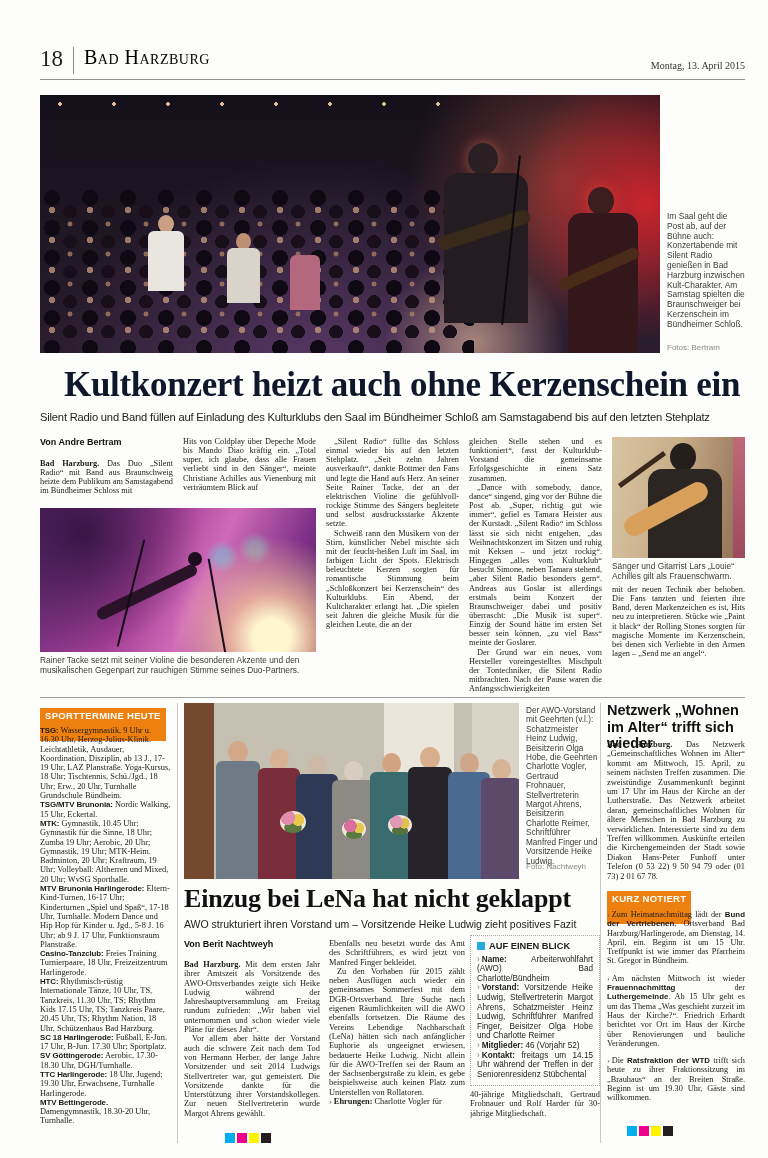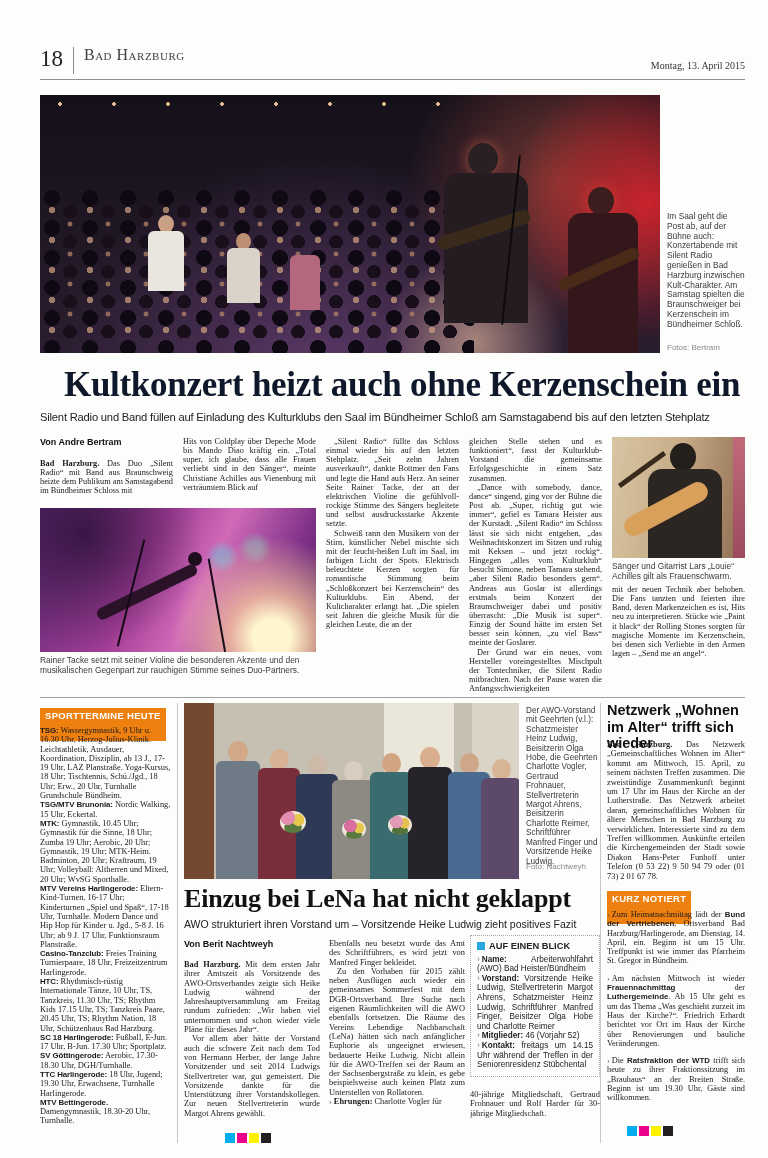--- a/index.html
+++ b/index.html
@@ -1,21 +1,21 @@
 <!DOCTYPE html>
 <html lang="de"><head>
 <meta charset="utf-8">
 <style>
   html,body{margin:0;padding:0;background:#9a9a9a;}
   .page{position:relative;width:768px;height:1158px;background:#fdfdfb;overflow:hidden;
         font-family:"Liberation Serif",serif;color:#1a1a1a;}
   .abs{position:absolute;}
   
   .pagenum{font-size:23px;color:#222;}
-  .section-title{font-variant:small-caps;font-size:16px;letter-spacing:.5px;color:#404040;}
+  .section-title{font-variant:small-caps;font-size:20px;letter-spacing:.5px;color:#000000;}
   .vrule{width:1px;background:#8a8a8a;}
   .hrule{height:1px;background:#8f8f8f;}
   .date{font-size:10px;color:#333;}
   
   .headline{font-family:"Liberation Serif",serif;font-weight:bold;font-size:35px;line-height:38px;color:#0f172a;letter-spacing:-.3px;margin-left:24px;}
   .subhead{font-family:"Liberation Sans",sans-serif;font-size:11.2px;letter-spacing:-.2px;color:#222;white-space:nowrap;overflow:hidden;}
   .byline{font-family:"Liberation Sans",sans-serif;font-weight:bold;font-size:9px;color:#111;}
   
   .body-top{font-size:8.3px;line-height:9.15px;text-align:justify;hyphens:auto;overflow:hidden;}
   .body-bot{font-size:8.4px;line-height:9.3px;text-align:justify;hyphens:auto;overflow:hidden;}
@@ -175,21 +175,21 @@
   <div class="abs vrule" style="left:177px;top:703px;height:440px;background:#c8c8c8;"></div>
   <div class="abs vrule" style="left:600px;top:703px;height:440px;background:#c8c8c8;"></div>
 
   <div class="abs" style="left:40px;top:705px;">
     <span class="label-orange">SPORTTERMINE HEUTE</span>
   </div>
   <div class="abs sport" style="left:40px;top:726px;width:131px;height:416px;">
     <p><b>TSG:</b> <span>Wassergymnastik, 9 Uhr u. 16.30 Uhr, Herzog-Julius-Klinik. Leichtathletik, Ausdauer, Koordination, Disziplin, ab 13 J., 17-19 Uhr, LAZ Planstraße. Yoga-Kursus, 18 Uhr; Tischtennis, Schü./Jgd., 18 Uhr; Erw., 20 Uhr, Turnhalle Grundschule Bündheim.</span></p>
     <p><b>TSG/MTV Brunonia:</b> <span>Nordic Walking, 15 Uhr, Eckertal.</span></p>
     <p><b>MTK:</b> <span>Gymnastik, 10.45 Uhr; Gymnastik für die Sinne, 18 Uhr; Zumba 19 Uhr; Aerobic, 20 Uhr; Gymnastik, 19 Uhr; MTK-Heim. Badminton, 20 Uhr; Kraftraum, 19 Uhr; Volleyball: Altherren und Mixed, 20 Uhr; WvSG Sporthalle.</span></p>
-    <p><b>MTV Vereins Harlingerode:</b> <span>Eltern-Kind-Turnen, 16-17 Uhr; Kinderturnen „Spiel und Spaß“, 17-18 Uhr, Turnhalle. Modern Dance und Hip Hop für Kinder u. Jgd., 5-8 J. 16 Uhr; ab 9 J. 17 Uhr, Funktionsraum Planstraße.</span></p>
+    <p><b>MTV Brunonia Harlingerode:</b> <span>Eltern-Kind-Turnen, 16-17 Uhr; Kinderturnen „Spiel und Spaß“, 17-18 Uhr, Turnhalle. Modern Dance und Hip Hop für Kinder u. Jgd., 5-8 J. 16 Uhr; ab 9 J. 17 Uhr, Funktionsraum Planstraße.</span></p>
     <p><b>Casino-Tanzclub:</b> <span>Freies Training Turnierpaare, 18 Uhr, Freizeitzentrum Harlingerode.</span></p>
     <p><b>HTC:</b> <span>Rhythmisch-rüstig Internationale Tänze, 10 Uhr, TS, Tanzkreis, 11.30 Uhr, TS; Rhythm Kids 17.15 Uhr, TS; Tanzkreis Paare, 20.45 Uhr, TS; Rhythm Nation, 18 Uhr, Schützenhaus Bad Harzburg.</span></p>
     <p><b>SC 18 Harlingerode:</b> <span>Fußball, E-Jun. 17 Uhr, B-Jun. 17.30 Uhr; Sportplatz.</span></p>
     <p><b>SV Göttingerode:</b> <span>Aerobic, 17.30-18.30 Uhr, DGH/Turnhalle.</span></p>
     <p><b>TTC Harlingerode:</b> <span>18 Uhr, Jugend; 19.30 Uhr, Erwachsene, Turnhalle Harlingerode.</span></p>
     <p><b>MTV Bettingerode.</b> <span>Damengymnastik, 18.30-20 Uhr, Turnhalle.</span></p>
   </div>
 
   <div class="abs photo" style="left:184px;top:703px;width:335px;height:176px;">
     <div class="awo-bg"></div>
@@ -230,21 +230,21 @@
   </div>
 
   <div class="abs body-bot" style="left:329px;top:939px;width:136px;height:196px;">
     <p class="para">Ebenfalls neu besetzt wurde das Amt des Schriftführers, es wird jetzt von Manfred Finger bekleidet.</p>
     <p class="para ind">Zu den Vorhaben für 2015 zählt neben Ausflügen auch wieder ein gemeinsames Sommerfest mit dem DGB-Ortsverband. Ihre Suche nach eigenen Räumlichkeiten will die AWO ebenfalls fortsetzen. Die Räume des Vereins Lebendige Nachbarschaft (LeNa) hätten sich nach anfänglicher Euphorie als ungeeignet erwiesen, bedauerte Heike Ludwig. Nicht allein für die AWO-Treffen sei der Raum an der Sachsenbergstraße zu klein, es gebe beispielsweise auch keinen Platz zum Unterstellen von Rollatoren.</p>
     <p class="para"><span class="kbul">›</span><b>Ehrungen:</b> <span>Charlotte Vogler für</span></p>
   </div>
 
   <div class="abs glance" style="left:470px;top:935px;width:116px;">
     <div class="gh"><span class="gsq"></span><span>AUF EINEN BLICK</span></div>
-    <p class="grow"><span class="gbul">›</span><span class="gb">Name:</span> <span>Arbeiterwohlfahrt (AWO) Bad Heister/Bündheim</span></p>
+    <p class="grow"><span class="gbul">›</span><span class="gb">Name:</span> <span>Arbeiterwohlfahrt (AWO) Bad Charlotte/Bündheim</span></p>
     <p class="grow"><span class="gbul">›</span><span class="gb">Vorstand:</span> <span>Vorsitzende Heike Ludwig, Stellvertreterin Margot Ahrens, Schatzmeister Heinz Ludwig, Schriftführer Manfred Finger, Beisitzer Olga Hobe und Charlotte Reimer</span></p>
     <p class="grow"><span class="gbul">›</span><span class="gb">Mitglieder:</span> <span>46 (Vorjahr 52)</span></p>
     <p class="grow"><span class="gbul">›</span><span class="gb">Kontakt:</span> <span>freitags um 14.15 Uhr während der Treffen in der Seniorenresidenz Stübchental</span></p>
   </div>
   <div class="abs body-bot" style="left:470px;top:1090px;width:130px;height:40px;">
     <p class="para">40-jährige Mitgliedschaft, Gertraud Frohnauer und Rolf Harder für 30-jährige Mitgliedschaft.</p>
   </div>
 
   <div class="abs cmyk" style="left:225px;top:1133px;">
     <span style="background:#00aeef;"></span>

